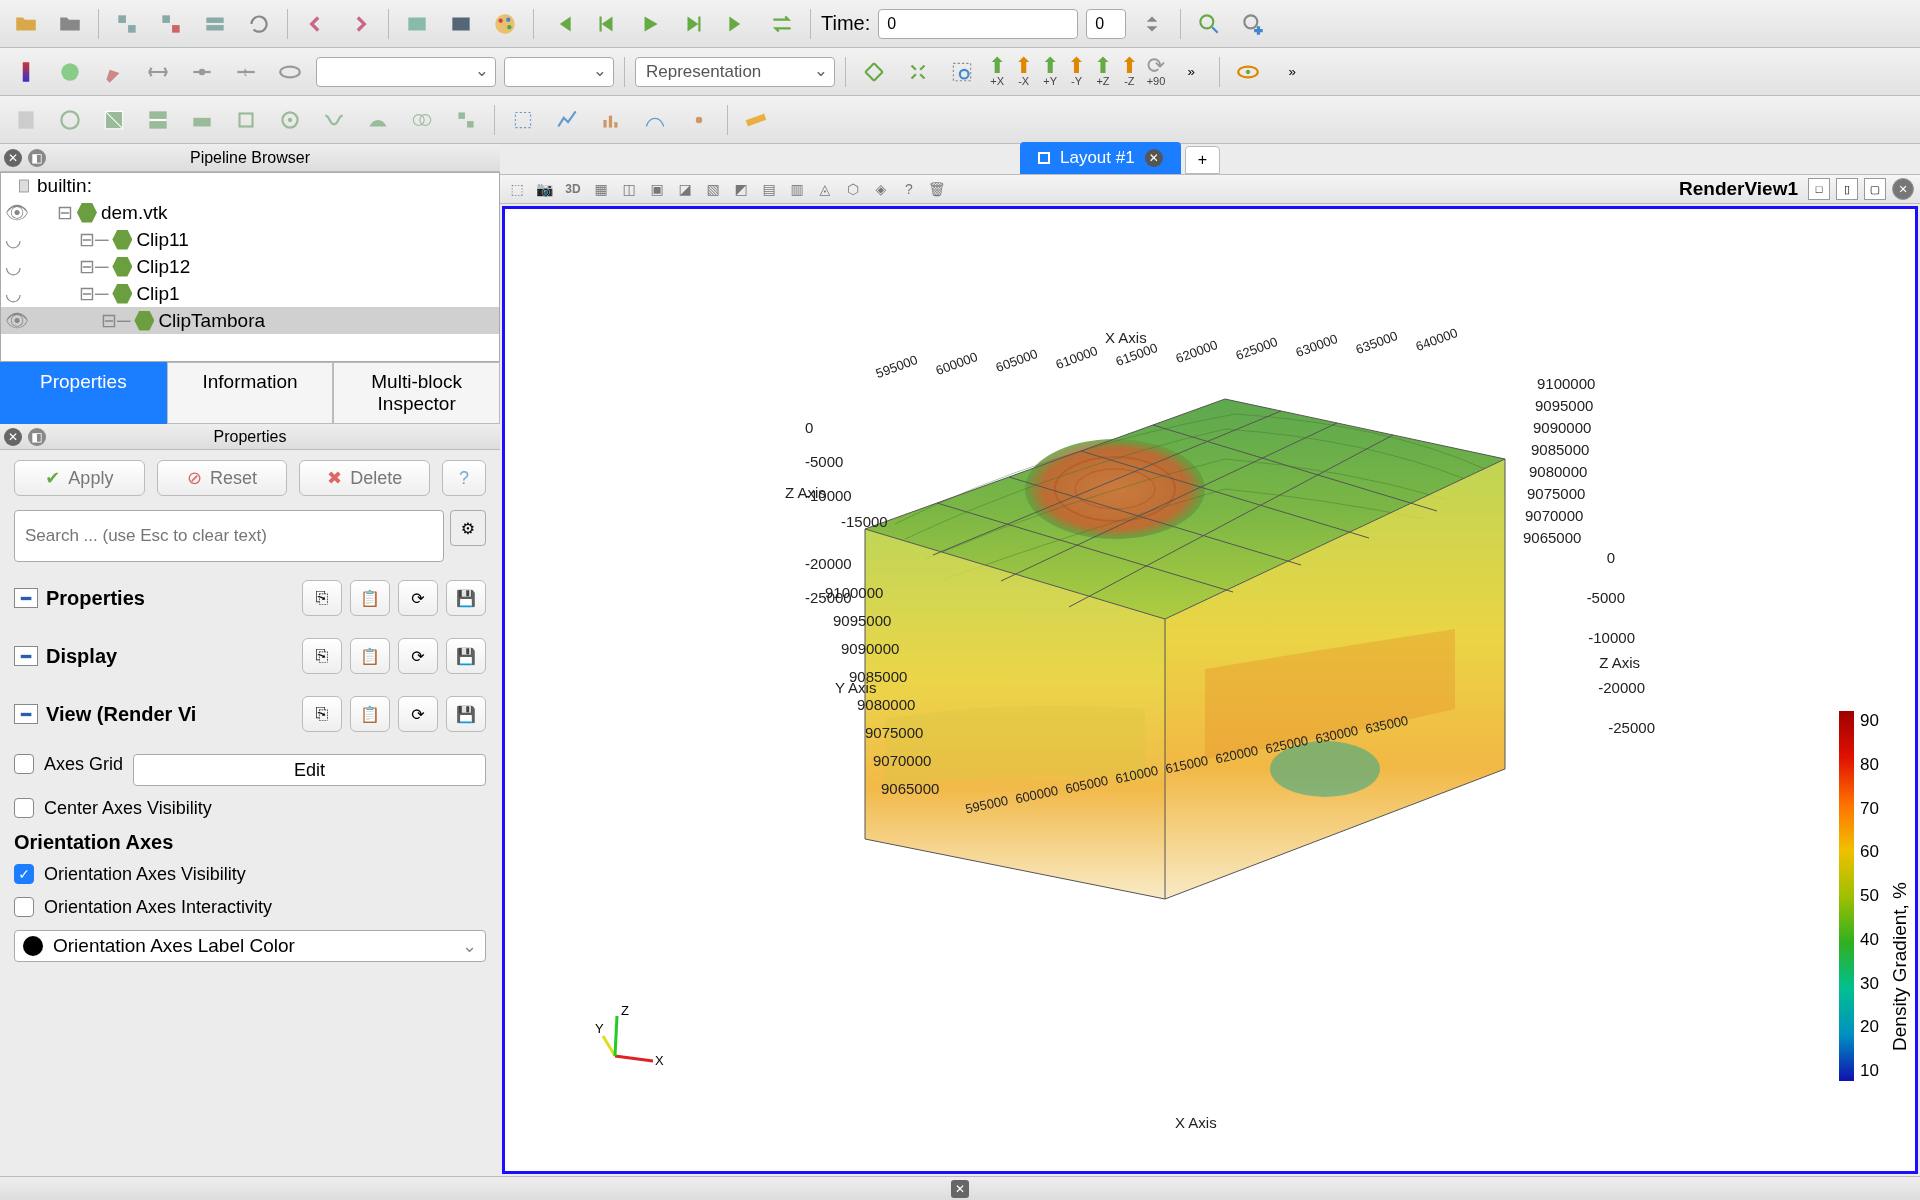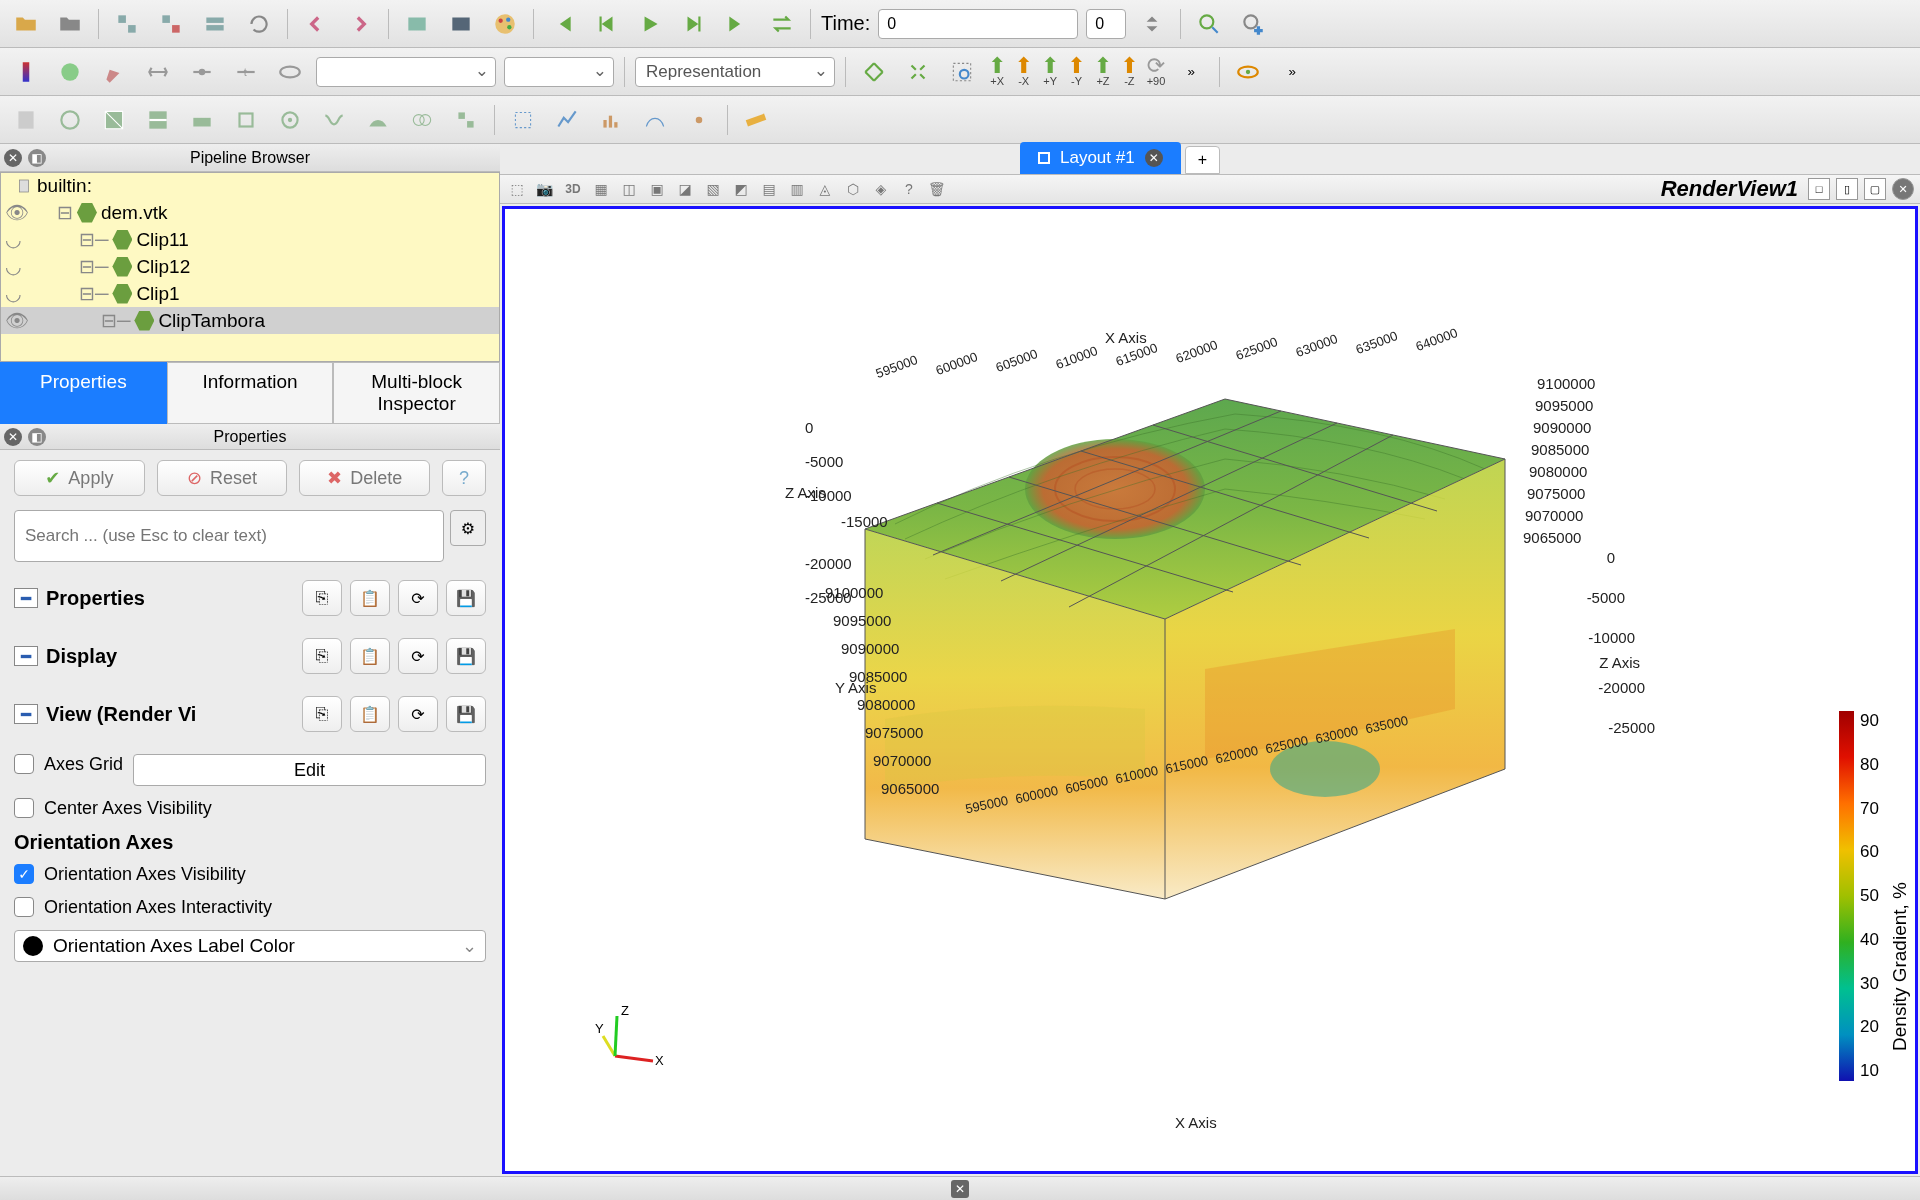--- a/index.html
+++ b/index.html
@@ -13,21 +13,21 @@
 .tb-combo { height:30px; border:1px solid #aaa; border-radius:4px; background:#fff; padding:0 22px 0 10px; font-size:17px; color:#555; position:relative; display:flex; align-items:center; min-width:110px; }
 .tb-combo::after { content:"⌄"; position:absolute; right:6px; top:2px; color:#666; }
 .time-field { height:30px; border:1px solid #aaa; border-radius:4px; background:#fff; padding:0 8px; font-size:16px; width:200px; display:flex; align-items:center; }
 .time-num { width:30px; text-align:center; }
 .ico { width:26px; height:26px; }
 .main { display:flex; height:calc(1200px - 144px - 24px); }
 .left-panel { width:500px; background:#ececec; display:flex; flex-direction:column; }
 .panel-header { background:linear-gradient(#eee,#ddd); border-bottom:1px solid #bbb; height:28px; display:flex; align-items:center; font-weight:500; font-size:16px; padding:0 8px; position:relative; }
 .panel-header.center { justify-content:center; }
 .close-dot { width:18px; height:18px; border-radius:50%; background:#666; color:#fff; font-size:12px; display:flex; align-items:center; justify-content:center; margin-right:4px; cursor:pointer;}
-.pipeline { border:1px solid #aaa; background:#fef9c3; flex:0 0 190px; overflow:auto; font-size:19px; }
+.pipeline { border:1px solid #aaa; background:#ffffff; flex:0 0 190px; overflow:auto; font-size:19px; }
 .tree-item { display:flex; align-items:center; padding:2px 4px; gap:4px; }
 .tree-item.sel { background:#d0d0d0; }
 .tree-indent { display:inline-block; }
 .eye { width:22px; color:#888; }
 .cube-ico { width:20px; height:20px; background:#6b9e3f; transform:rotate(0deg); clip-path:polygon(25% 0,75% 0,100% 50%,75% 100%,25% 100%,0 50%); }
 .tabs { display:flex; background:#ececec; }
 .tab { flex:1; text-align:center; padding:8px 4px; font-size:19px; border:1px solid #bbb; background:#f5f5f5; cursor:pointer;}
 .tab.active { background:#1b7dff; color:#fff; border-color:#1b7dff; }
 .props-header { background:linear-gradient(#eee,#ddd); border-bottom:1px solid #bbb; height:26px; display:flex; align-items:center; justify-content:center; font-size:16px; font-weight:500;}
 .props-body { padding:10px 14px; overflow:auto; flex:1; background:#ececec; }
@@ -47,21 +47,21 @@
 .color-swatch { display:flex; align-items:center; gap:10px; border:1px solid #aaa; border-radius:4px; background:#fff; padding:4px 8px; flex:1; position:relative;}
 .swatch-dot{ width:20px; height:20px; border-radius:50%; background:#000;}
 .sub-head { font-weight:bold; font-size:20px; margin-bottom:10px;}
 .right-area { flex:1; display:flex; flex-direction:column; background:#ececec;}
 .layout-tabs { height:30px; display:flex; align-items:flex-end; padding-left:520px;}
 .layout-tab { background:#1b7dff; color:#fff; padding:6px 18px; border-radius:4px 4px 0 0; display:flex; align-items:center; gap:10px; font-size:17px;}
 .layout-tab .x { background:#555; border-radius:50%; width:18px; height:18px; display:flex; align-items:center; justify-content:center; font-size:12px; color:#fff; cursor:pointer;}
 .layout-add { background:#fff; border:1px solid #bbb; padding:4px 12px; margin-left:4px; border-radius:4px 4px 0 0; cursor:pointer;}
 .view-toolbar { height:30px; background:linear-gradient(#f5f5f5,#e5e5e5); border-top:1px solid #bbb; border-bottom:1px solid #bbb; display:flex; align-items:center; padding:0 6px; gap:6px; font-size:14px;}
 .vt-btn { width:22px; height:22px; display:flex; align-items:center; justify-content:center; color:#777; cursor:pointer;}
-.view-label { margin-left:auto; font-weight:bold; padding-right:4px; font-size:22px;font-style:italic;}
+.view-label { margin-left:auto; font-weight:bold; padding-right:4px; font-size:19px;}
 .view-ctrl { width:22px; height:22px; border:1px solid #999; background:#fff; display:flex; align-items:center; justify-content:center; font-size:11px; cursor:pointer;}
 .render { flex:1; background:#fff; border:3px solid #1a10ff; margin:2px; position:relative; overflow:hidden;}
 .title3d { position:absolute; top:6px; left:0; right:0; text-align:center; font-size:54px; font-weight:300; letter-spacing:1px;}
 .volcano { position:absolute; left:300px; top:130px; width:770px; height:580px;}
 .axis-lbl { position:absolute; font-size:15px; color:#222;}
 .colorbar { position:absolute; right:36px; bottom:90px; width:40px; height:370px; display:flex;}
 .cb-grad { width:24px; height:100%; background:linear-gradient(to top,#1010b0,#0090c0,#00c090,#30b020,#a0c000,#f0c000,#ff7000,#e01000,#a00000);}
 .cb-ticks { display:flex; flex-direction:column; justify-content:space-between; height:100%; margin-left:6px; font-size:17px;}
 .cb-title { position:absolute; right:4px; bottom:120px; writing-mode:vertical-rl; transform:rotate(180deg); font-size:19px;}
 .ori-axes { position:absolute; left:80px; bottom:90px; width:80px; height:80px;}

